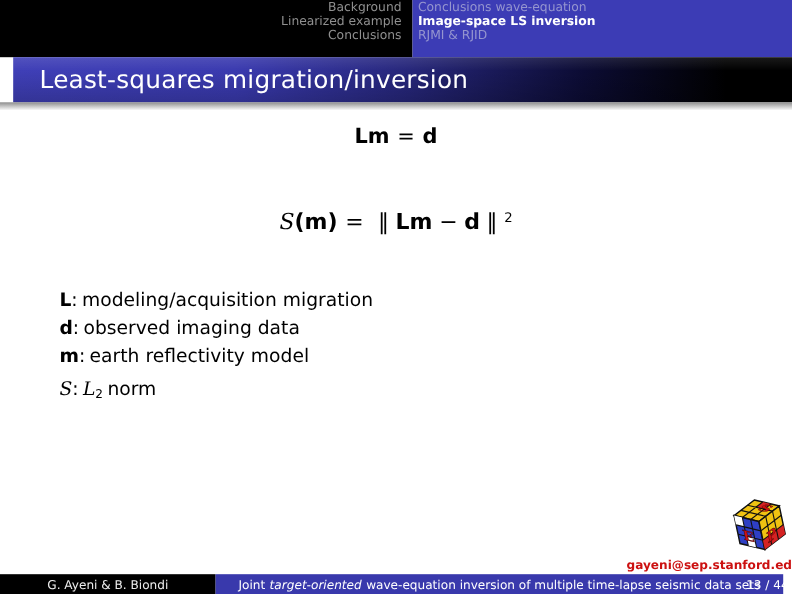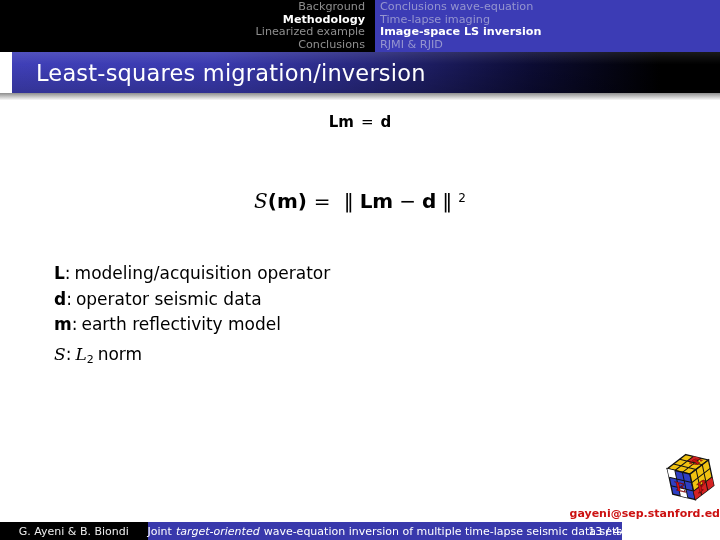--- a/index.html
+++ b/index.html
@@ -28,21 +28,21 @@
       linear-gradient(90deg,#3f3fb7 0%,#3a3aaf 28%,#26267a 50%,#0c0c34 72%,#000 90%);
     display:flex;align-items:center;
   }
   .page-title{color:#ffffff;font-size:22.5px;letter-spacing:0.2px;padding-left:24px;}
   .title-shadow{
     position:absolute;top:93px;left:0;width:720px;height:7px;
     background:linear-gradient(to bottom,#8d8d8d 0%,#c9c9c9 55%,#f8f8f8 100%);
   }
   
   .eq{position:absolute;left:0;width:720px;text-align:center;color:#000;}
-  .eq1{top:113px;font-size:15px;}
+  .eq1{top:113px;font-size:19px;}
   .eq2{top:189px;font-size:20px;}
   .eq b{font-weight:bold;}
   .mi{font-family:"DejaVu Serif","Liberation Serif",serif;font-style:italic;font-weight:normal;}
   .rel{padding:0 7px;font-weight:normal;}
   .dbar{font-weight:normal;padding:0 6px;}
   .eq sup{font-size:12px;vertical-align:6px;}
   .minus{padding:0 6px;font-weight:normal;}
   
   .defs{position:absolute;left:54px;top:261px;font-size:17px;line-height:25.5px;color:#000;}
   .def-row{white-space:nowrap;}
@@ -52,68 +52,66 @@
   .defs sub{font-size:11px;vertical-align:-3px;}
   
   .logo{position:absolute;left:664px;top:449px;width:54px;height:63px;}
   .email{
     position:absolute;right:0;top:507px;
     font-size:11px;font-weight:bold;color:#cc1111;white-space:nowrap;
     cursor:pointer;
     text-align:right;
   }
   
-  .footbar{position:absolute;bottom:0;left:0;width:622px;height:18px;display:flex;font-size:11px;}
+  .footbar{position:absolute;bottom:0;left:0;width:712px;height:18px;display:flex;font-size:11px;}
   .foot-left{width:196px;background:#000000;color:#ededed;
              display:flex;align-items:center;justify-content:center;white-space:nowrap;}
   .foot-right{flex:1;background:#3939ac;color:#fff;position:relative;
               display:flex;align-items:center;justify-content:center;white-space:nowrap;text-align:center;}
   .foot-title em{font-style:italic;padding:0 4px;}
   .foot-title span{padding:0;}
   .foot-page{position:absolute;right:-5px;top:0;height:18px;display:flex;align-items:center;}
 </style>
 </head>
 <body>
 
 <div class="slide">
 
   <div class="navbar">
     <div class="nav-left">
       <div class="nav-line">Background</div>
-      <div class="nav-line active">Methodology</div>
       <div class="nav-line">Linearized example</div>
       <div class="nav-line">Conclusions</div>
     </div>
     <div class="nav-right">
       <div class="nav-line">Conclusions wave-equation</div>
-      <div class="nav-line">Time-lapse imaging</div>
       <div class="nav-line active">Image-space LS inversion</div>
       <div class="nav-line">RJMI &amp; RJID</div>
     </div>
   </div>
 
   <div class="titlebar">
     <div class="page-title">Least-squares migration/inversion</div>
   </div>
   <div class="title-shadow"></div>
 
   <div class="eq eq1">
     <b>Lm</b><span class="rel">=</span><b>d</b>
   </div>
 
   <div class="eq eq2">
     <span class="mi">S</span><b>(</b><b>m</b><b>)</b><span class="rel">=</span><span class="dbar">‖</span><b>Lm</b><span class="minus">−</span><b>d</b><span class="dbar">‖</span><sup>2</sup>
   </div>
 
   <div class="defs">
     <div class="def-row">
-      <span class="def-term">L</span><span>:</span><span class="def-desc">modeling/acquisition operator</span>
+      <span class="def-term">L</span><span>:</span><span class="def-desc">modeling/acquisition migration</span>
     </div>
     <div class="def-row">
-      <span class="def-term">d</span><span>:</span><span class="def-desc">operator seismic data</span>
+      <span class="def-term">d</span><span>:</span><span class="def-desc">observed imaging data</span>
     </div>
     <div class="def-row">
       <span class="def-term">m</span><span>:</span><span class="def-desc">earth reflectivity model</span>
     </div>
     <div class="def-row last">
       <span class="mi">S</span><span>:</span><span class="def-desc mi">L</span><sub>2</sub><span class="def-desc">norm</span>
     </div>
   </div>
 
   <svg class="logo" viewBox="0 0 54 63">

